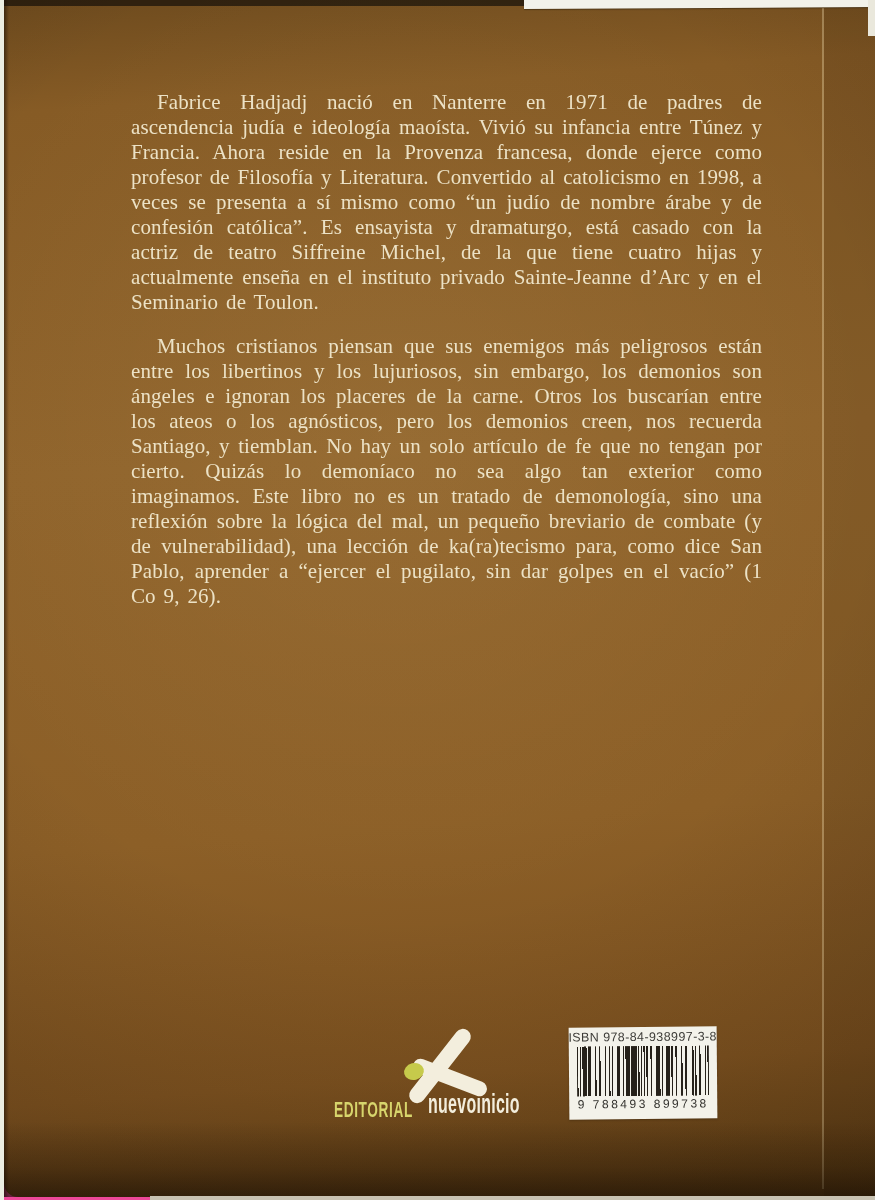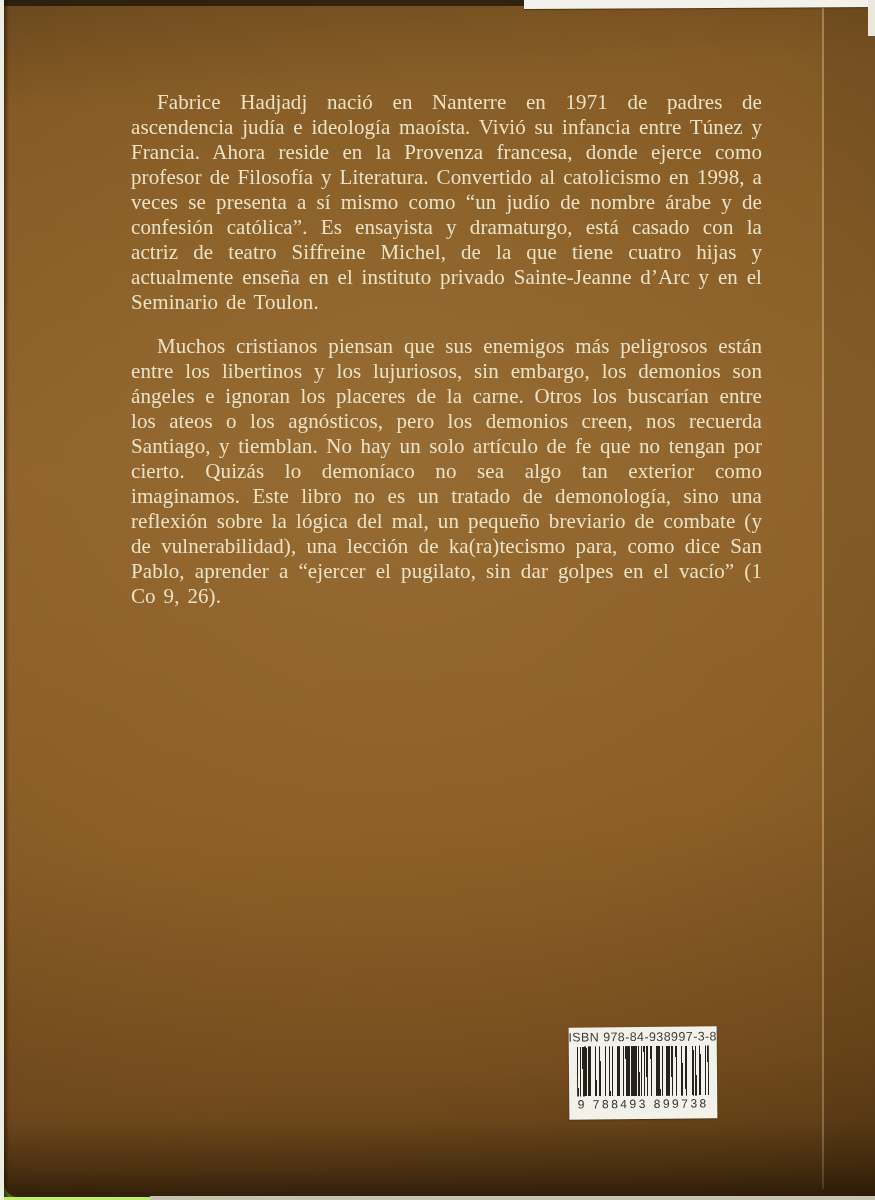--- a/index.html
+++ b/index.html
@@ -1,17 +1,17 @@
 <!DOCTYPE html>
 <html><head>
 <meta charset="utf-8">
 <style>
   html,body{margin:0;padding:0;background:#d8d6c9;}
   .page{position:relative;width:875px;height:1200px;overflow:hidden;
-        background:#bef264;font-family:"Liberation Serif",serif;}
+        background:#ec4899;font-family:"Liberation Serif",serif;}
   
   .cover{position:absolute;left:4px;top:0;right:0;bottom:3px;
          background:linear-gradient(176deg,#6e4b1e 0%,#865b25 9%,#8f632b 38%,#8c5f27 68%,#7d5220 88%,#5e3e15 100%);
          border-bottom-left-radius:14px;}
   .left-shade{position:absolute;left:0;top:0;bottom:0;width:5px;
               background:linear-gradient(90deg,rgba(25,15,5,.55),rgba(25,15,5,0));}
   .top-dark-strip{position:absolute;left:0;top:0;right:0;height:6px;background:#241a0d;opacity:.85;}
   .fold-line{position:absolute;left:818px;top:8px;bottom:8px;width:2px;
              background:rgba(240,220,175,.38);}
   .right-shade{position:absolute;left:820px;right:0;top:0;bottom:0;background:rgba(28,16,5,.10);}
@@ -65,20 +65,29 @@
     <div class="top-dark-strip"></div>
     <div class="left-shade"></div>
     <div class="fold-line"></div>
     <div class="right-shade"></div>
 
     <div class="text-block">
       <p>Fabrice Hadjadj nació en Nanterre en 1971 de padres de ascendencia judía e ideología maoísta. Vivió su infancia entre Túnez y Francia. Ahora reside en la Provenza francesa, donde ejerce como profesor de Filosofía y Literatura. Convertido al catolicismo en 1998, a veces se presenta a sí mismo como “un judío de nombre árabe y de confesión católica”. Es ensayista y dramaturgo, está casado con la actriz de teatro Siffreine Michel, de la que tiene cuatro hijas y actualmente enseña en el instituto privado Sainte-Jeanne d’Arc y en el Seminario de Toulon.</p>
       <p>Muchos cristianos piensan que sus enemigos más peligrosos están entre los libertinos y los lujuriosos, sin embargo, los demonios son ángeles e ignoran los placeres de la carne. Otros los buscarían entre los ateos o los agnósticos, pero los demonios creen, nos recuerda Santiago, y tiemblan. No hay un solo artículo de fe que no tengan por cierto. Quizás lo demoníaco no sea algo tan exterior como imaginamos. Este libro no es un tratado de demonología, sino una reflexión sobre la lógica del mal, un pequeño breviario de combate (y de vulnerabilidad), una lección de ka(ra)tecismo para, como dice San Pablo, aprender a “ejercer el pugilato, sin dar golpes en el vacío” (1 Co 9, 26).</p>
     </div>
 
+    <div class="logo">
+      <div class="x-mark">
+        <div class="stroke-long"></div>
+        <div class="stroke-cross"></div>
+        <div class="logo-dot"></div>
+      </div>
+      <span class="editorial">EDITORIAL</span>
+      <span class="pubname">nuevoinicio</span>
+    </div>
 
     <div class="isbn-label">
       <div class="isbn-text">ISBN 978-84-938997-3-8</div>
       <svg class="barcode-svg" id="barcode" viewBox="0 0 95 40" preserveAspectRatio="none" shape-rendering="crispEdges">
           <rect x="0" y="0" width="1" height="40" fill="#26211a"></rect>
           <rect x="2" y="0" width="1" height="40" fill="#26211a"></rect>
           <rect x="4" y="0" width="3" height="40" fill="#26211a"></rect>
           <rect x="8" y="0" width="2" height="40" fill="#26211a"></rect>
           <rect x="13" y="0" width="1" height="40" fill="#26211a"></rect>
           <rect x="16" y="0" width="1" height="40" fill="#26211a"></rect>

